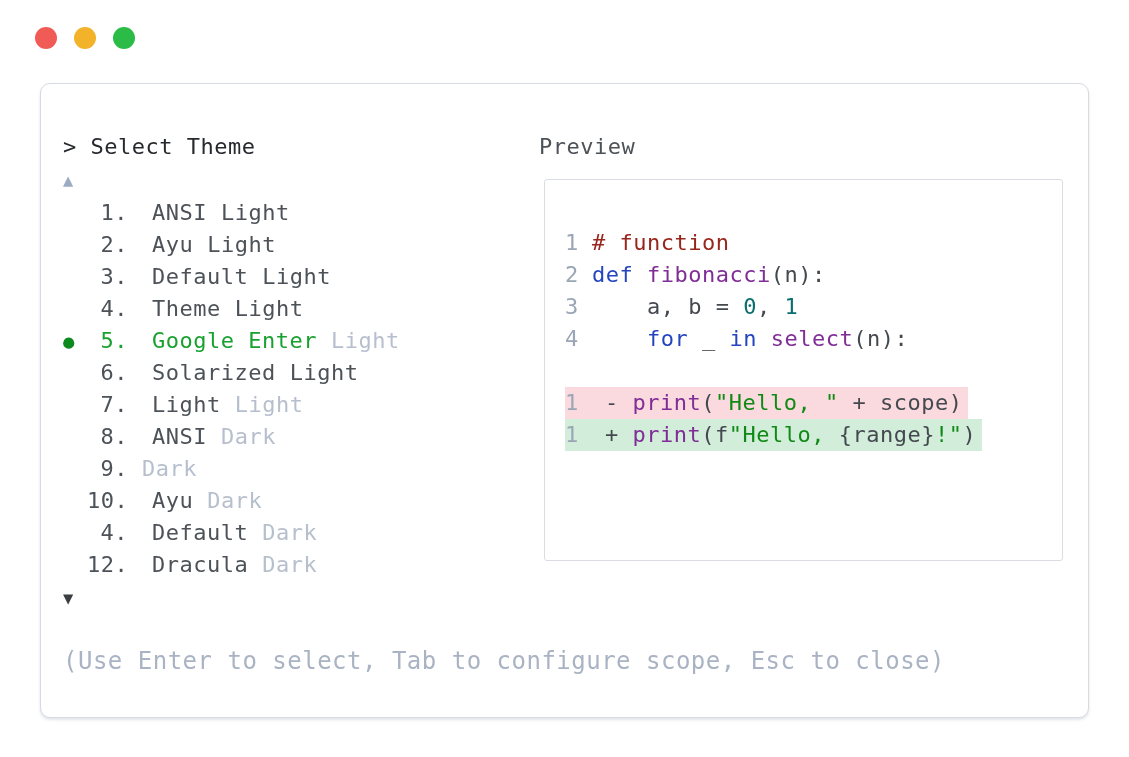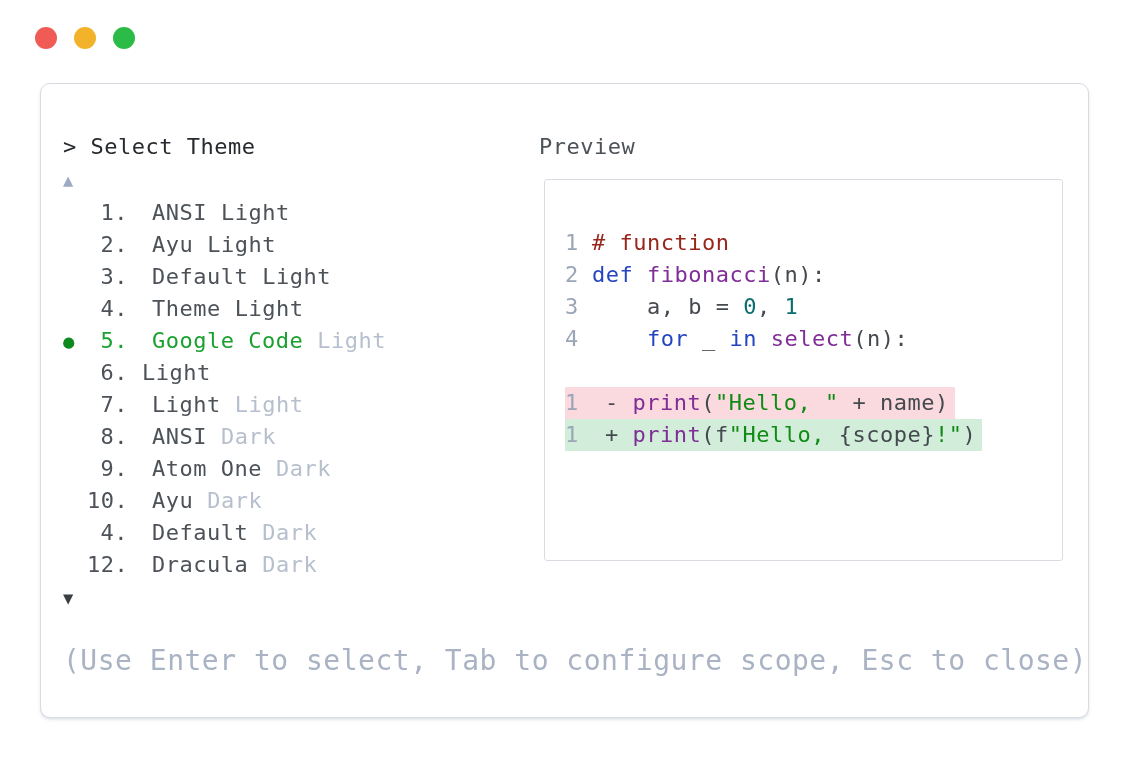--- a/index.html
+++ b/index.html
@@ -24,21 +24,21 @@
 
   .theme-list{position:absolute;left:22px;top:113px;margin:0;padding:0;list-style:none;}
   .theme-item{display:flex;height:32px;line-height:32px;font-size:22px;color:var(--text-gray);}
   .theme-item .marker{width:24px;color:var(--marker-green);font-size:19px;}
   .theme-item .num{width:41px;text-align:right;white-space:pre;}
   .theme-item .name{margin-left:24px;white-space:pre;}
   .theme-item .suffix{margin-left:14px;white-space:pre;}
   .theme-item.selected .num,.theme-item.selected .name{color:var(--accent-green);}
   .suffix.dim{color:var(--dim);}
 
-  .footer-hint{position:absolute;left:22px;top:563px;font-size:28px;line-height:28px;color:var(--hint);white-space:pre;}
+  .footer-hint{position:absolute;left:22px;top:563px;font-size:24px;line-height:28px;color:var(--hint);white-space:pre;}
 
   .preview-label{position:absolute;left:498px;top:49px;font-size:22px;line-height:28px;color:var(--text-gray);}
   .preview-box{position:absolute;left:503px;top:95px;width:519px;height:382px;box-sizing:border-box;
                background:#ffffff;border:1.5px solid var(--preview-border);border-radius:3px;
                padding:47px 0 0 20px;overflow:hidden;}
 
   .code-line,.diff-line{height:32px;line-height:32px;font-size:22px;color:var(--code-default);white-space:pre;}
   .ln{display:inline-block;width:14px;color:var(--line-number);}
   .ln+.tok,.ln+.diff-toks{margin-left:13px;}
   .code-gap{height:32px;}
@@ -92,44 +92,44 @@
         </li>
         <li class="theme-item">
           <span class="marker"></span>
           <span class="num">4.</span>
           <span class="name">Theme</span>
           <span class="suffix">Light</span>
         </li>
         <li class="theme-item selected">
           <span class="marker">●</span>
           <span class="num">5.</span>
-          <span class="name">Google Code</span>
+          <span class="name">Google Enter</span>
           <span class="suffix dim">Light</span>
         </li>
         <li class="theme-item">
           <span class="marker"></span>
           <span class="num">6.</span>
+          <span class="name">Solarized</span>
           <span class="suffix">Light</span>
         </li>
         <li class="theme-item">
           <span class="marker"></span>
           <span class="num">7.</span>
           <span class="name">Light</span>
           <span class="suffix dim">Light</span>
         </li>
         <li class="theme-item">
           <span class="marker"></span>
           <span class="num">8.</span>
           <span class="name">ANSI</span>
           <span class="suffix dim">Dark</span>
         </li>
         <li class="theme-item">
           <span class="marker"></span>
           <span class="num">9.</span>
-          <span class="name">Atom One</span>
           <span class="suffix dim">Dark</span>
         </li>
         <li class="theme-item">
           <span class="marker"></span>
           <span class="num">10.</span>
           <span class="name">Ayu</span>
           <span class="suffix dim">Dark</span>
         </li>
         <li class="theme-item">
           <span class="marker"></span>
@@ -150,18 +150,18 @@
     <div class="footer-hint">(Use Enter to select, Tab to configure scope, Esc to close)</div>
 
     <div class="preview-label">Preview</div>
 
     <div class="preview-box" id="preview-box">
         <div class="code-line"><span class="ln">1</span><span class="diff-toks"><span class="tok tok-comment"># function</span></span></div>
         <div class="code-line"><span class="ln">2</span><span class="diff-toks"><span class="tok tok-keyword">def</span><span class="tok tok-default"> </span><span class="tok tok-fn">fibonacci</span><span class="tok tok-default">(n):</span></span></div>
         <div class="code-line"><span class="ln">3</span><span class="diff-toks"><span class="tok tok-default">    a, b = </span><span class="tok tok-number">0</span><span class="tok tok-default">, </span><span class="tok tok-number">1</span></span></div>
         <div class="code-line"><span class="ln">4</span><span class="diff-toks"><span class="tok tok-default">    </span><span class="tok tok-keyword">for</span><span class="tok tok-default"> _ </span><span class="tok tok-keyword">in</span><span class="tok tok-default"> </span><span class="tok tok-fn">select</span><span class="tok tok-default">(n):</span></span></div>
         <div class="code-gap"></div>
-        <div class="diff-line"><span class="diff-inner del"><span class="ln">1</span><span class="tok tok-default">- </span><span class="tok tok-fn">print</span><span class="tok tok-default">(</span><span class="tok tok-string">"Hello, "</span><span class="tok tok-default"> + name)</span></span></div>
-        <div class="diff-line"><span class="diff-inner add"><span class="ln">1</span><span class="tok tok-default">+ </span><span class="tok tok-fn">print</span><span class="tok tok-default">(f</span><span class="tok tok-string">"Hello, </span><span class="tok tok-default">{scope}</span><span class="tok tok-string">!"</span><span class="tok tok-default">)</span></span></div>
+        <div class="diff-line"><span class="diff-inner del"><span class="ln">1</span><span class="tok tok-default">- </span><span class="tok tok-fn">print</span><span class="tok tok-default">(</span><span class="tok tok-string">"Hello, "</span><span class="tok tok-default"> + scope)</span></span></div>
+        <div class="diff-line"><span class="diff-inner add"><span class="ln">1</span><span class="tok tok-default">+ </span><span class="tok tok-fn">print</span><span class="tok tok-default">(f</span><span class="tok tok-string">"Hello, </span><span class="tok tok-default">{range}</span><span class="tok tok-string">!"</span><span class="tok tok-default">)</span></span></div>
       </div>
 
   </div>
 </div>
 
 </body></html>

